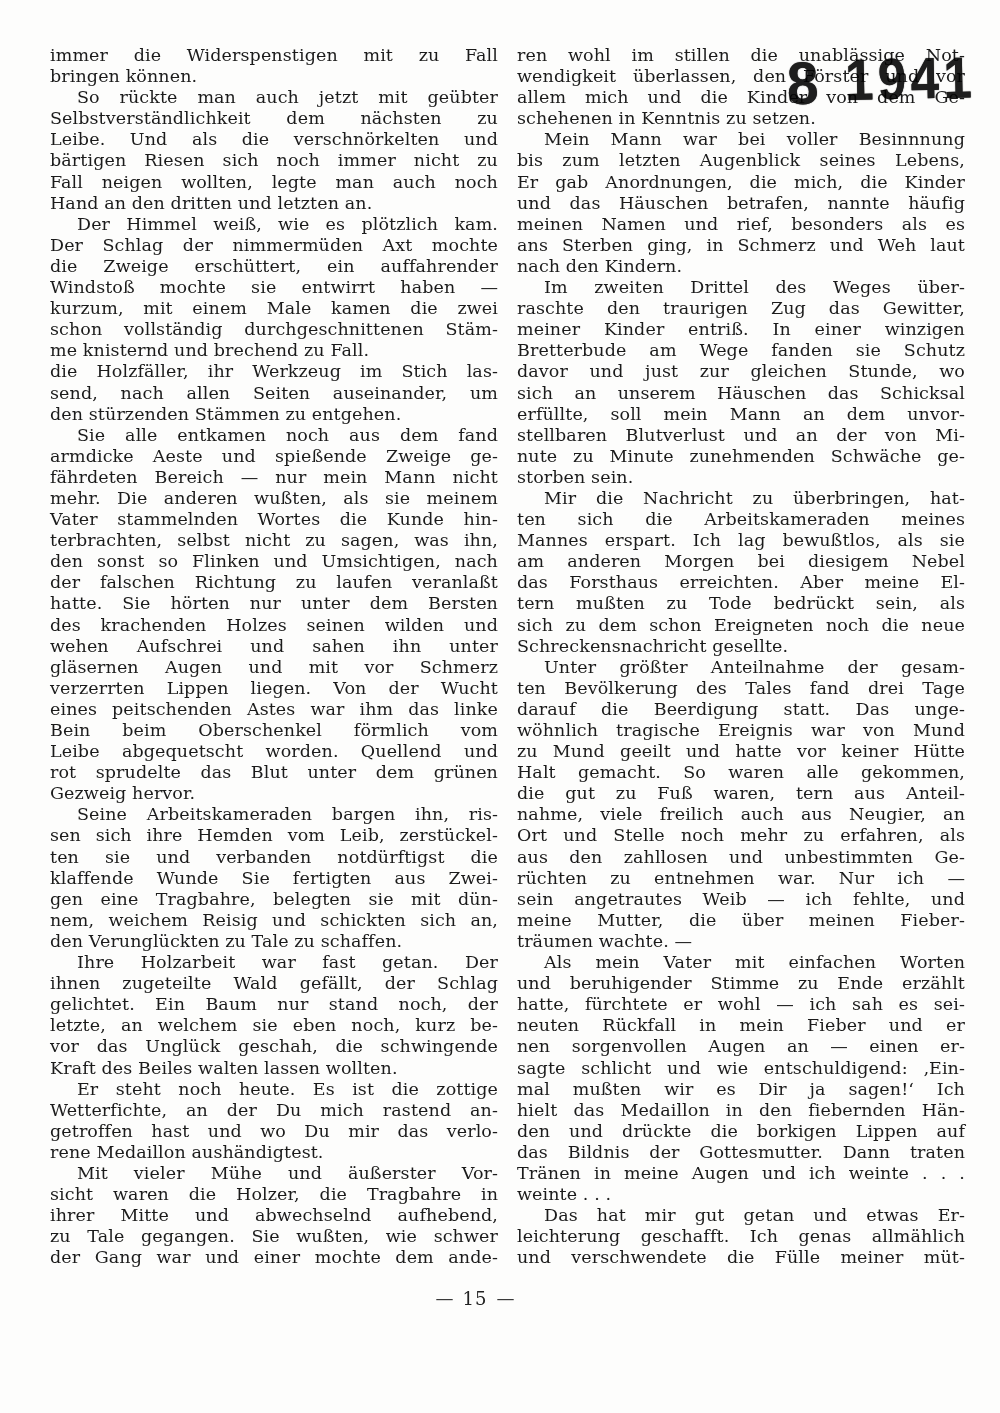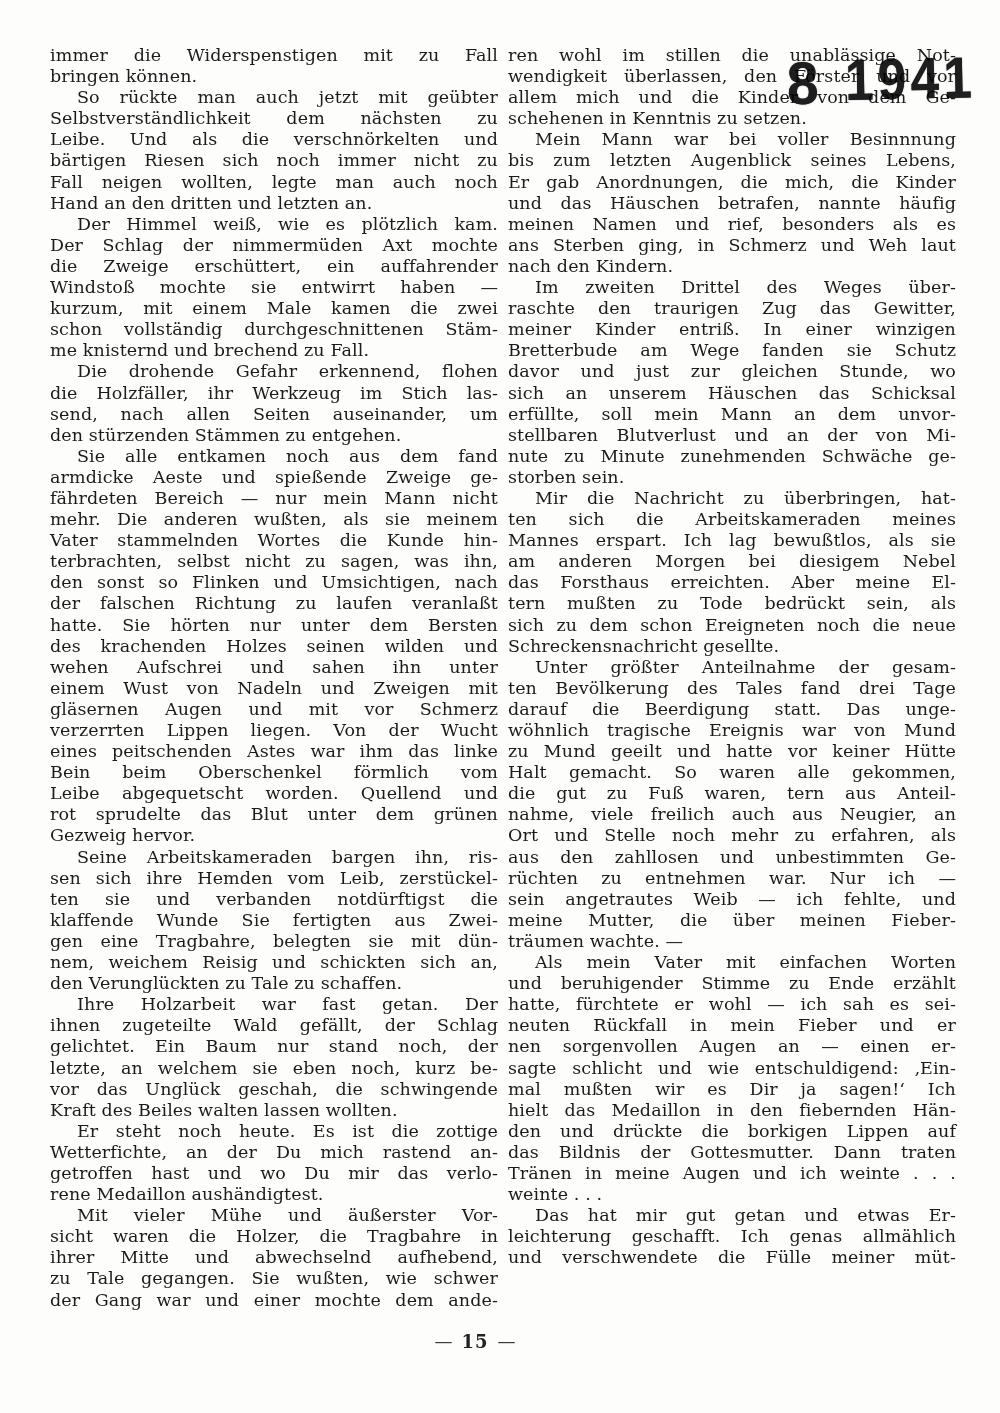--- a/index.html
+++ b/index.html
@@ -12,21 +12,21 @@
   .page {
     position: relative;
     width: 1000px;
     height: 1413px;
     background: #fdfdfc;
     color: #1b1b1b;
     overflow: hidden;
   }
   .columns {
     display: flex;
-    gap: 10px;
+    gap: 19px;
     padding: 45px 0 0 50px;
   }
   .col {
     width: 448px;
     font-size: 17.5px;
     line-height: 21.1px;
     letter-spacing: 0.1px;
   }
   .line {
     text-align: justify;
@@ -37,21 +37,21 @@
   .line.indent { text-indent: 27px; }
 
   .footer {
     margin-top: 20px;
     width: 950px;
     text-align: center;
     font-size: 18px;
     color: #222;
   }
   .footer .dash { display: inline-block; margin: 0 9px; color: #3a3a3a; }
-  .footer .pg { font-weight: bold; letter-spacing: 1px; margin-top: 12px; }
+  .footer .pg { font-weight: normal; letter-spacing: 1px; margin-top: 12px; }
 
   .stamp {
     position: absolute;
     top: 44px;
     left: 786px;
     display: flex;
     align-items: flex-start;
     transform: rotate(-1.2deg);
     font-family: "Liberation Sans", sans-serif;
     font-weight: bold;
@@ -98,36 +98,34 @@
         <div class="line">bärtigen Riesen sich noch immer nicht zu</div>
         <div class="line">Fall neigen wollten, legte man auch noch</div>
         <div class="line end">Hand an den dritten und letzten an.</div>
         <div class="line indent">Der Himmel weiß, wie es plötzlich kam.</div>
         <div class="line">Der Schlag der nimmermüden Axt mochte</div>
         <div class="line">die Zweige erschüttert, ein auffahrender</div>
         <div class="line">Windstoß mochte sie entwirrt haben —</div>
         <div class="line">kurzum, mit einem Male kamen die zwei</div>
         <div class="line">schon vollständig durchgeschnittenen Stäm-</div>
         <div class="line end">me knisternd und brechend zu Fall.</div>
-        <div class="line indent">Die drohende Gefahr erkennend, flohen</div>
         <div class="line">die Holzfäller, ihr Werkzeug im Stich las-</div>
         <div class="line">send, nach allen Seiten auseinander, um</div>
         <div class="line end">den stürzenden Stämmen zu entgehen.</div>
         <div class="line indent">Sie alle entkamen noch aus dem fand</div>
         <div class="line">armdicke Aeste und spießende Zweige ge-</div>
         <div class="line">fährdeten Bereich — nur mein Mann nicht</div>
         <div class="line">mehr. Die anderen wußten, als sie meinem</div>
         <div class="line">Vater stammelnden Wortes die Kunde hin-</div>
         <div class="line">terbrachten, selbst nicht zu sagen, was ihn,</div>
         <div class="line">den sonst so Flinken und Umsichtigen, nach</div>
         <div class="line">der falschen Richtung zu laufen veranlaßt</div>
         <div class="line">hatte. Sie hörten nur unter dem Bersten</div>
         <div class="line">des krachenden Holzes seinen wilden und</div>
         <div class="line">wehen Aufschrei und sahen ihn unter</div>
-        <div class="line">einem Wust von Nadeln und Zweigen mit</div>
         <div class="line">gläsernen Augen und mit vor Schmerz</div>
         <div class="line">verzerrten Lippen liegen. Von der Wucht</div>
         <div class="line">eines peitschenden Astes war ihm das linke</div>
         <div class="line">Bein beim Oberschenkel förmlich vom</div>
         <div class="line">Leibe abgequetscht worden. Quellend und</div>
         <div class="line">rot sprudelte das Blut unter dem grünen</div>
         <div class="line end">Gezweig hervor.</div>
         <div class="line indent">Seine Arbeitskameraden bargen ihn, ris-</div>
         <div class="line">sen sich ihre Hemden vom Leib, zerstückel-</div>
         <div class="line">ten sie und verbanden notdürftigst die</div>

